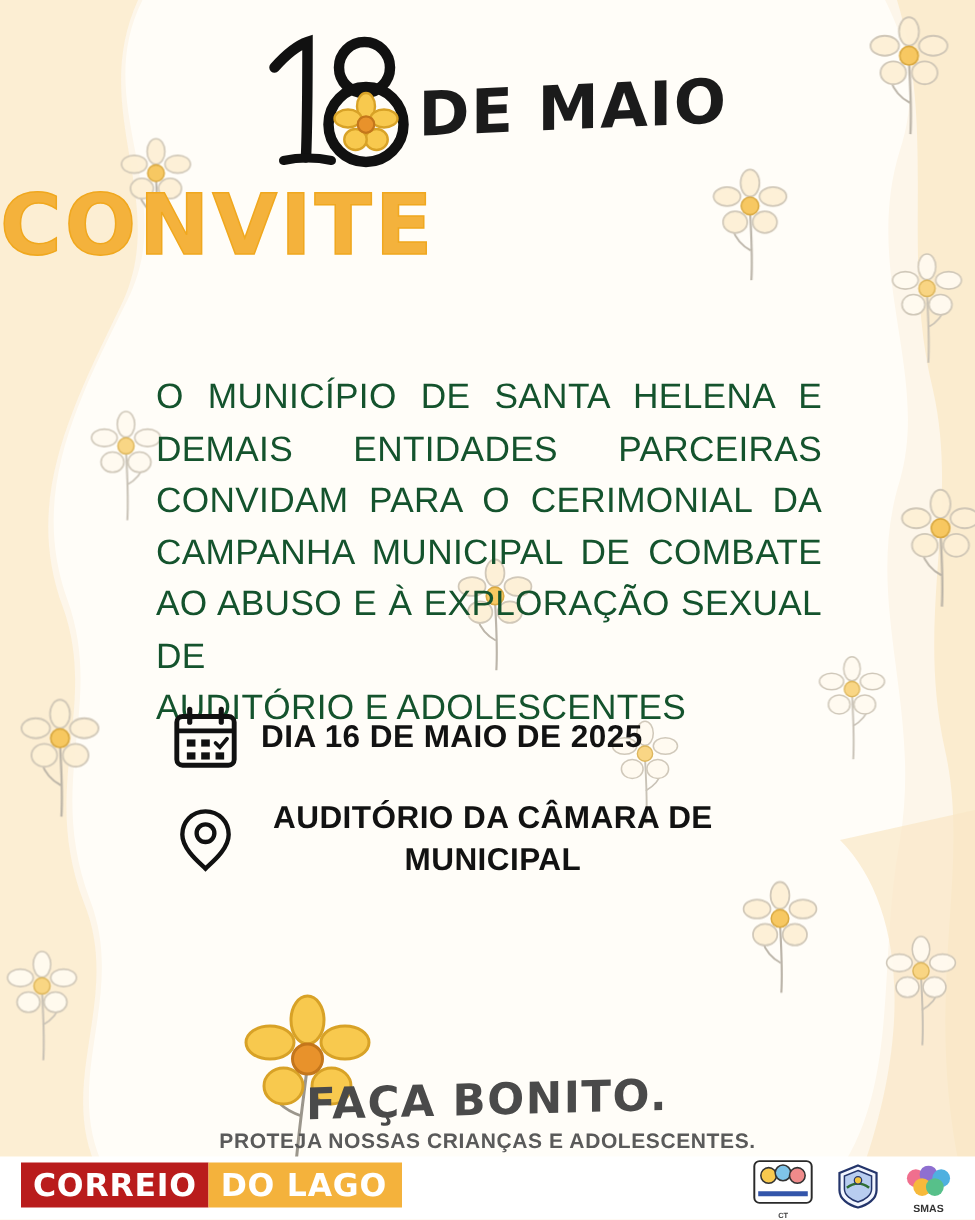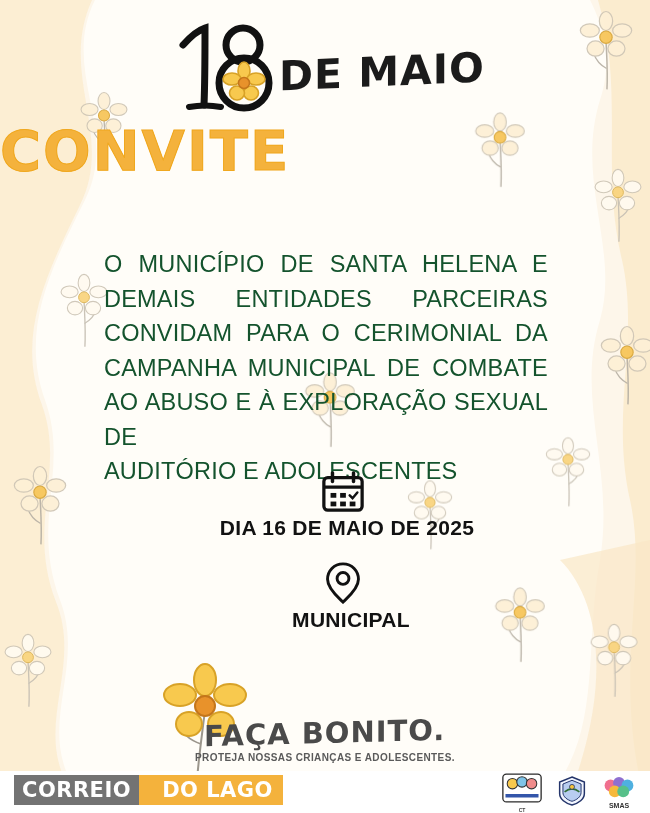--- a/index.html
+++ b/index.html
@@ -81,21 +81,20 @@
   .info {
     position: absolute;
     left: 108px;
     top: 470px;
     width: 470px;
   }
   .info-row {
     display: flex;
     align-items: center;
     margin-bottom: 18px;
-    flex-direction: column;
   }
   .info-icon {
     width: 58px; min-width: 58px;
     display: flex; align-items: center; justify-content: center;
   }
   .info-text {
     font-family: "Liberation Sans", sans-serif;
     font-weight: bold;
     font-size: 21px;
     color: #121212;
@@ -118,21 +117,21 @@
     font-weight: bold;
     font-size: 29px;
     letter-spacing: 1px;
     color: #4a4a4a;
     display: inline-block;
     transform: skewY(-1.5deg);
   }
   .faca-sub {
     font-family: "Liberation Sans", sans-serif;
     font-weight: bold;
-    font-size: 10px;
+    font-size: 14px;
     letter-spacing: 0.4px;
     color: #5a5a5a;
     margin-top: 2px;
   }
 
   
   .footer {
     position: absolute;
     left: 0; bottom: 0; width: 650px; height: 42px;
     background: #ffffff;
@@ -141,29 +140,29 @@
     position: absolute;
     left: 14px; top: 4px;
     height: 30px;
     display: flex; align-items: stretch;
     font-family: "DejaVu Sans", sans-serif;
     font-weight: bold;
     font-size: 21px;
     letter-spacing: 0.5px;
   }
   .correio-a {
-    background: #737373;
+    background: #b91c1c;
     color: #fff;
     padding: 2px 8px 2px 8px;
     display: flex; align-items: center;
   }
   .correio-b {
     background: #f4b23c;
     color: #fff;
-    padding: 2px 10px 2px 23px;
+    padding: 2px 10px 2px 8px;
     display: flex; align-items: center;
   }
   .footer-logos {
     position: absolute;
     right: 14px; top: 2px;
     display: flex; align-items: center; gap: 16px;
   }
   .logo-box { text-align: center; }
   .logo-cap {
     font-family: "Liberation Sans", sans-serif;
@@ -313,20 +312,21 @@
 
 
     <div class="info-row row-place">
       <div class="info-icon">
         <svg viewBox="0 0 44 50" width="40" height="46">
           <path d="M22 4 C 12 4, 5 12, 5 21 C 5 32, 18 42, 22 46 C 26 42, 39 32, 39 21 C 39 12, 32 4, 22 4 Z" fill="none" stroke="#111" stroke-width="3.2"></path>
           <circle cx="22" cy="20" r="6.5" fill="none" stroke="#111" stroke-width="3.2"></circle>
         </svg>
       </div>
       <div class="info-text">
+        <div>AUDITÓRIO DA CÂMARA DE</div>
         <div>MUNICIPAL</div>
       </div>
     </div>
   </div>
 
   <div class="faca">
     <div class="faca-main">FAÇA BONITO.</div>
     <div class="faca-sub">PROTEJA NOSSAS CRIANÇAS E ADOLESCENTES.</div>
   </div>
 

